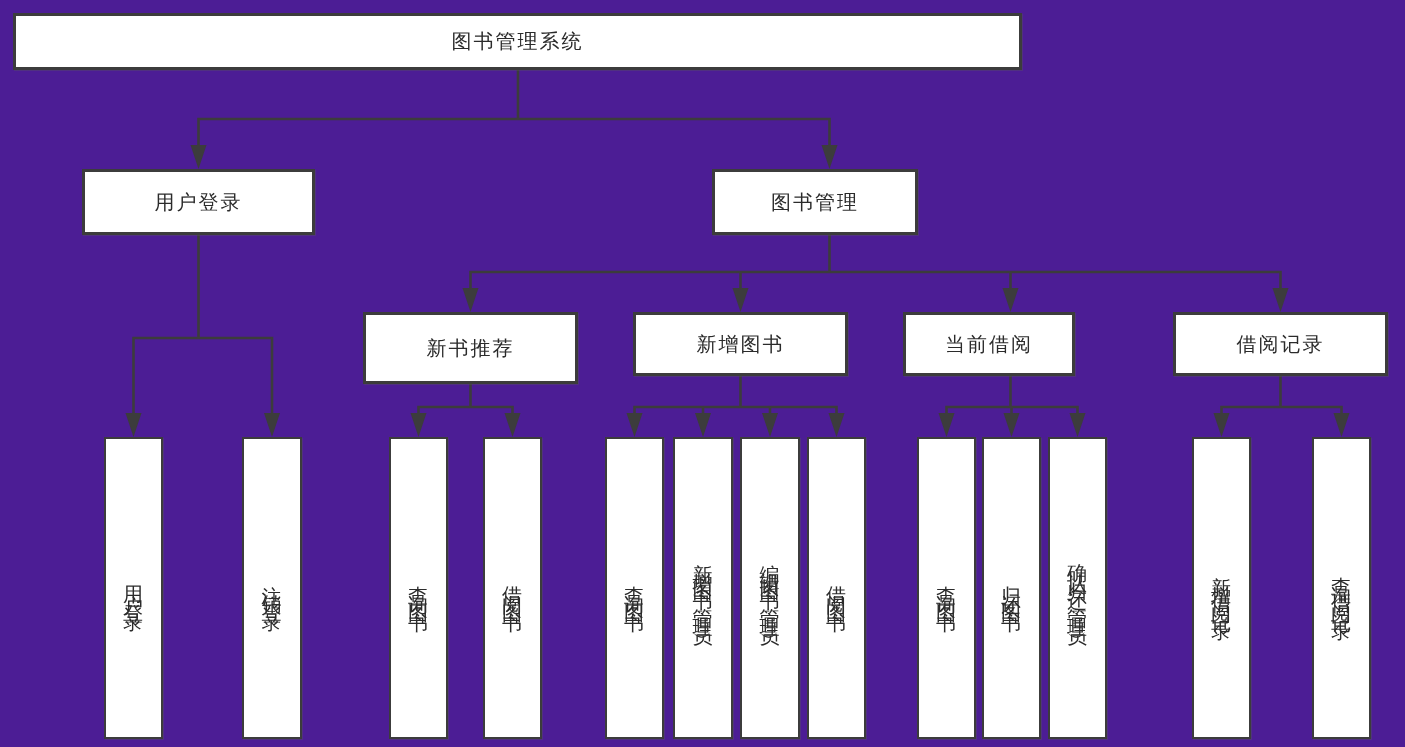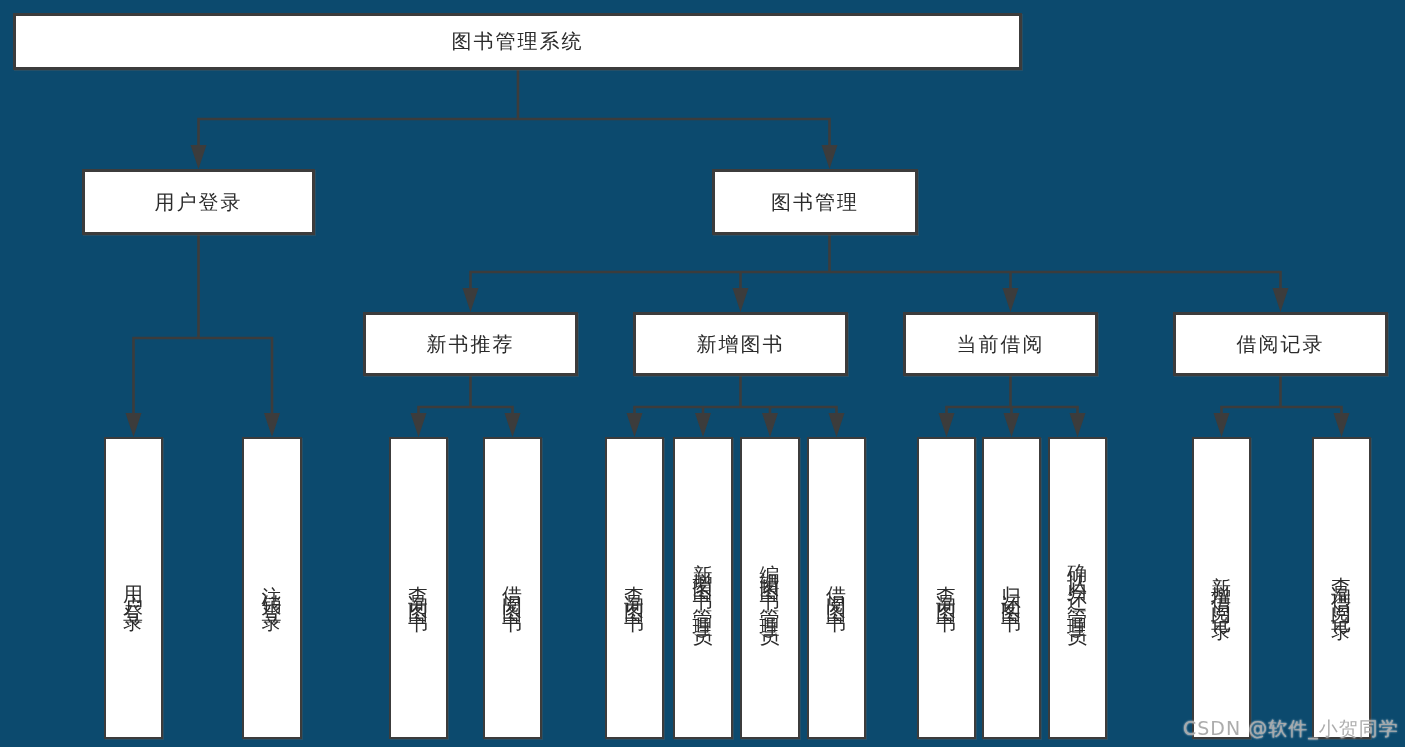--- a/index.html
+++ b/index.html
@@ -1,19 +1,19 @@
 <!DOCTYPE html>
 <html><head>
 <meta charset="utf-8">
 <style>
   html,body{margin:0;padding:0;background:#ffffff;}
   .stage{
     position:relative;
     width:1405px;height:747px;
-    background:#0c4a6e;
+    background:#4c1d95;
     font-family:"DejaVu Sans","Liberation Sans",sans-serif;
     color:#2b2b2b;
     overflow:hidden;
   }
   .connectors{position:absolute;left:0;top:0;width:1405px;height:747px;}
   .box{
     position:absolute;
     background:#ffffff;
     border:3px solid #3c3c3c;
     box-sizing:border-box;
@@ -99,27 +99,27 @@
     <span>图书管理系统</span>
   </div>
 
   <div class="box hbox" style="left:82px;top:169px;width:233px;height:66px;">
     <span>用户登录</span>
   </div>
   <div class="box hbox" style="left:712px;top:169px;width:206px;height:66px;">
     <span>图书管理</span>
   </div>
 
-  <div class="box hbox" style="left:363px;top:312px;width:215px;height:64px;">
+  <div class="box hbox" style="left:363px;top:312px;width:215px;height:72px;">
     <span>新书推荐</span>
   </div>
   <div class="box hbox" style="left:633px;top:312px;width:215px;height:64px;">
     <span>新增图书</span>
   </div>
-  <div class="box hbox" style="left:903px;top:312px;width:195px;height:64px;">
+  <div class="box hbox" style="left:903px;top:312px;width:172px;height:64px;">
     <span>当前借阅</span>
   </div>
   <div class="box hbox" style="left:1173px;top:312px;width:215px;height:64px;">
     <span>借阅记录</span>
   </div>
 
   <div class="box vbox" style="left:104px;top:437px;width:59px;height:302px;">
     <span>用户登录</span>
   </div>
   <div class="box vbox" style="left:242px;top:437px;width:60px;height:302px;">
@@ -156,15 +156,14 @@
     <span>确认归还（管理员）</span>
   </div>
 
   <div class="box vbox" style="left:1192px;top:437px;width:59px;height:302px;">
     <span>新增借阅记录</span>
   </div>
   <div class="box vbox" style="left:1312px;top:437px;width:59px;height:302px;">
     <span>查询借阅记录</span>
   </div>
 
-  <div class="watermark">CSDN @软件_小贺同学</div>
 
 </div>
 
 </body></html>

